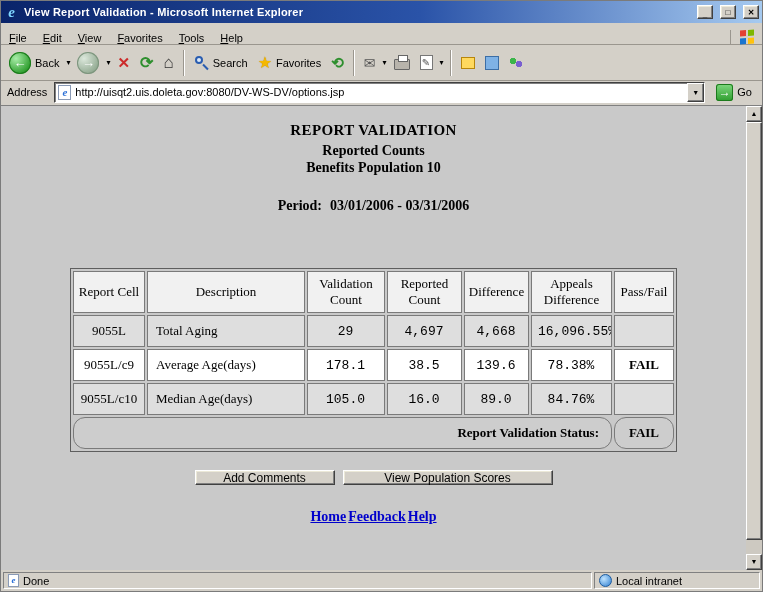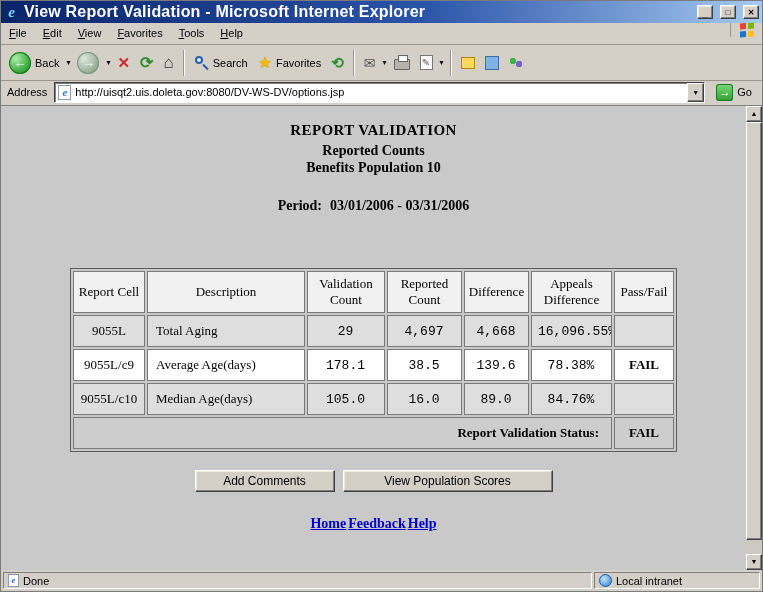--- a/index.html
+++ b/index.html
@@ -20,34 +20,34 @@
 
   
   .titlebar {
     height:22px; flex:0 0 22px;
     background:linear-gradient(90deg,#0a246a 0%,#2a53a8 55%,#a6caf0 100%);
     display:flex; align-items:center; gap:5px;
     padding:0 3px; color:#fff; font-weight:bold;
   }
   .ie-e { font-family:"Liberation Serif",serif; font-style:italic; font-weight:bold;
           color:#7ed6ff; font-size:15px; line-height:15px; width:15px; text-align:center; }
-  .title-text { flex:1; white-space:nowrap; overflow:hidden; font-size:16px; letter-spacing:.2px; }
+  .title-text { flex:1; white-space:nowrap; overflow:hidden; font-size:11px; letter-spacing:.2px; }
   .win-btn {
     width:16px; height:14px; background:#d4d0c8;
     border:1px solid; border-color:#fff #404040 #404040 #fff;
     box-shadow:inset -1px -1px 0 #808080, inset 1px 1px 0 #ece9d8;
     color:#000; font-size:8px; line-height:11px; text-align:center;
     margin-left:2px; font-weight:bold;
   }
   .win-btn span { display:block; }
   .btn-min span { transform:translateY(2px); }
 
   
   .menubar {
-    height:22px; flex:0 0 22px; display:flex; align-items:flex-start;
+    height:22px; flex:0 0 22px; display:flex; align-items:flex-end;
     background:#d4d0c8; border-bottom:1px solid #9a968e;
   }
   .menu-item { display:block; padding:4px 8px 0 8px; color:#000; }
   .menu-item::first-letter { text-decoration:underline; }
   .menu-spacer { flex:1; }
   .win-flag-box { width:32px; border-left:1px solid #9a968e; display:flex; align-items:center; justify-content:center; background:#d4d0c8; }
   .flag { width:14px; height:14px; display:grid; grid-template-columns:6px 6px; grid-template-rows:6px 6px; gap:2px; transform:skewY(-4deg); }
   .flag i { display:block; }
   .fl-r{background:#e34234}.fl-g{background:#7db700}.fl-b{background:#1a75cf}.fl-y{background:#ffc20e}
 
@@ -133,29 +133,29 @@
   table.report th, table.report td {
     border:1px solid #7a7a7a; font-size:13px; overflow:hidden;
   }
   table.report th { background:#f1f1f1; font-weight:normal; text-align:center; padding:4px 2px; height:38px; }
   table.report td { padding:3px 6px; height:32px; background:#fff; }
   tr.row-gray td { background:#dedede; }
   .c-cell { text-align:center; }
   .c-desc { text-align:left; padding-left:8px !important; }
   .c-num  { text-align:center; padding-right:7px !important;font-family:Liberation Mono, monospace; }
   .c-pf   { text-align:center; font-weight:bold; }
-  tr.status-row td { background:#cdcdcd; font-weight:bold; }
+  tr.status-row td { background:#cdcdcd; font-weight:bold;border-radius:12px; }
   .status-label { text-align:right; padding-right:12px !important; }
   .status-value { text-align:center; }
 
   .btn-row { margin-top:18px; display:flex; justify-content:center; gap:8px;
              font-family:"Liberation Sans",sans-serif; }
   .btn95 {
     font-family:"Liberation Sans",sans-serif; font-size:12px; color:#000;
-    height:22px; padding:0 14px; background:#d4d0c8;
+    height:15px; padding:0 14px; background:#d4d0c8;
     border:1px solid; border-color:#fff #404040 #404040 #fff;
     box-shadow:inset -1px -1px 0 #808080, inset 1px 1px 0 #ece9d8;
   }
   .btn-add { min-width:140px; }
   .btn-view { min-width:210px; }
 
   .links-row { margin-top:24px; display:flex; justify-content:center; gap:2px; }
   .links-row a { color:#0000cc; font-size:14px; font-weight:bold; text-decoration:underline; cursor:pointer; }
 
   

